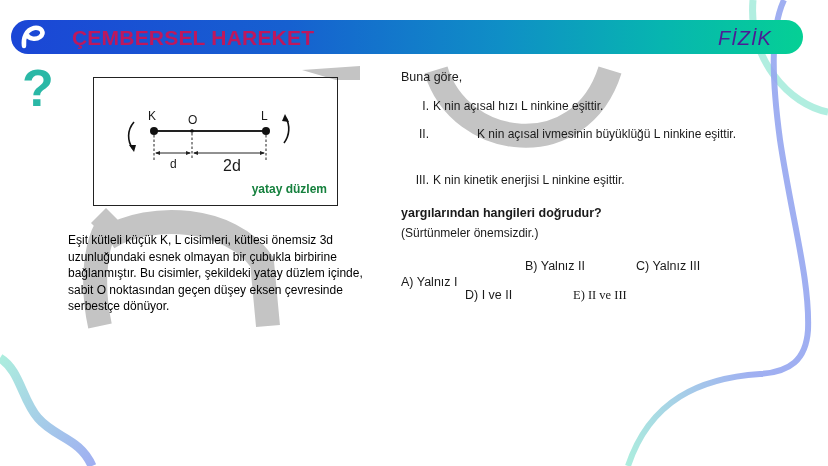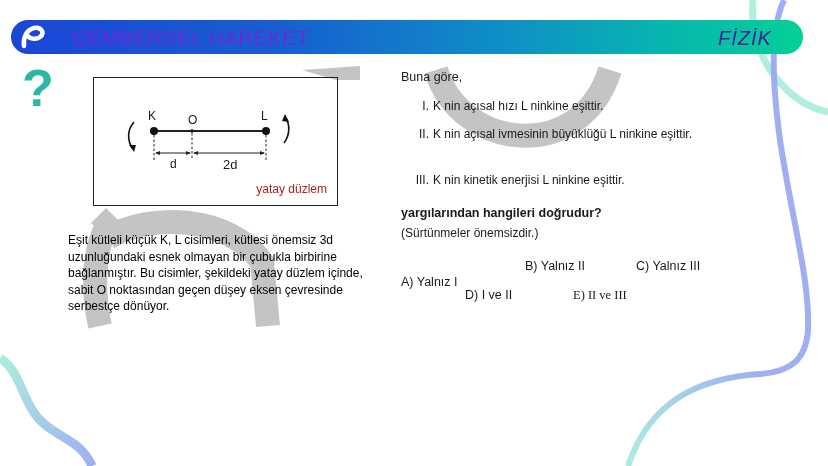--- a/index.html
+++ b/index.html
@@ -1,24 +1,24 @@
 <!DOCTYPE html>
 <html><head>
 <meta charset="utf-8">
 <style>
   html, body { margin:0; padding:0; }
   body { width:828px; height:466px; position:relative; overflow:hidden; background:#ffffff; font-family:"Liberation Sans", sans-serif; color:#1a1a1a; }
   .deco { position:absolute; left:0; top:0; width:828px; height:466px; pointer-events:none; }
   .header { position:absolute; left:11px; top:20px; width:792px; height:34px; border-radius:17px; background:linear-gradient(90deg,#1b46d6 0%,#1660d0 35%,#0f8fc6 62%,#07b5b0 82%,#05d095 100%); }
   .logo { position:absolute; left:18px; top:24px; width:30px; height:26px; }
-  .title { position:absolute; left:72px; top:24px; font-size:21px; font-weight:normal; color:#6d28d9; letter-spacing:0.2px; line-height:28px; }
+  .title { position:absolute; left:72px; top:24px; font-size:21px; font-weight:bold; color:#be185d; letter-spacing:0.2px; line-height:28px; }
   .subject { position:absolute; left:718px; top:25px; font-size:20px; font-style:italic; color:#4c1d95; letter-spacing:1px; line-height:26px; }
   .qmark { position:absolute; left:22px; top:58px; font-size:52px; font-weight:bold; color:#2ab8a6; line-height:60px; }
   .figure { position:absolute; left:93px; top:77px; width:243px; height:127px; border:1px solid #222; background:transparent; }
-  .fig-caption { position:absolute; right:10px; bottom:9px; font-size:12px; color:#b91c1c; }
+  .fig-caption { position:absolute; right:10px; bottom:9px; font-size:12px; color:#15803d;font-weight:bold; }
   .problem-text { position:absolute; left:68px; top:232px; width:300px; font-size:12px; line-height:16.6px; color:#000000; }
   .right { position:absolute; left:401px; top:70px; width:330px; font-size:12px; color:#1a1a1a; }
   .lead { font-weight:normal; font-size:12.5px; position:absolute; left:0; top:0; white-space:nowrap; }
   .item { position:absolute; left:0; width:310px; line-height:13px; }
   .item .num { position:absolute; right:282px; top:0; text-align:right; }
   .item .txt { position:absolute; left:32px; top:0; width:280px; }
   .q { position:absolute; left:0; font-weight:bold; font-size:12.5px; white-space:nowrap; }
   .note { position:absolute; left:0; white-space:nowrap; }
   .opt { position:absolute; white-space:nowrap; font-size:12.5px; }
 </style>
@@ -85,36 +85,36 @@
 
     <path d="M 40 44 C 33 52, 33 63, 39 71" fill="none" stroke="#111" stroke-width="1.6"></path>
     <polygon points="40,74 35,67 42,67" fill="#111"></polygon>
     <path d="M 190 65 C 196 57, 196 47, 192 40" fill="none" stroke="#111" stroke-width="1.6"></path>
     <polygon points="191,36 195,44 188,43" fill="#111"></polygon>
   </svg>
   <span style="position:absolute;left:54px;top:31px;font-size:12px;">K</span>
   <span style="position:absolute;left:94px;top:35px;font-size:12px;">O</span>
   <span style="position:absolute;left:167px;top:31px;font-size:12px;">L</span>
   <span style="position:absolute;left:76px;top:79px;font-size:12px;">d</span>
-  <span style="position:absolute;left:129px;top:79px;font-size:13px;">2d</span>
+  <span style="position:absolute;left:129px;top:79px;font-size:16px;">2d</span>
   <span class="fig-caption">yatay düzlem</span>
 </div>
 
 <div class="problem-text">Eşit kütleli küçük K, L cisimleri, kütlesi önemsiz 3d uzunluğundaki esnek olmayan bir çubukla birbirine bağlanmıştır. Bu cisimler, şekildeki yatay düzlem içinde, sabit O noktasından geçen düşey eksen çevresinde serbestçe dönüyor.</div>
 
 <div class="right">
   <div class="lead">Buna göre,</div>
 
   <div class="item" style="top:30px;">
     <span class="num">I.</span>
     <span class="txt">K nin açısal hızı L ninkine eşittir.</span>
   </div>
   <div class="item" style="top:58px;">
     <span class="num">II.</span>
-    <span class="txt" style="width:262px;">K nin açısal ivmesinin büyüklüğü L ninkine eşittir.</span>
+    <span class="txt" style="width:262px;margin-left:44px;">K nin açısal ivmesinin büyüklüğü L ninkine eşittir.</span>
   </div>
   <div class="item" style="top:104px;">
     <span class="num">III.</span>
     <span class="txt">K nin kinetik enerjisi L ninkine eşittir.</span>
   </div>
 
   <div class="q" style="top:136px;">yargılarından hangileri doğrudur?</div>
   <div class="note" style="top:156px;">(Sürtünmeler önemsizdir.)</div>
 
   <div class="opt" style="left:0;top:189px;margin-top:16px;">A) Yalnız I</div>

